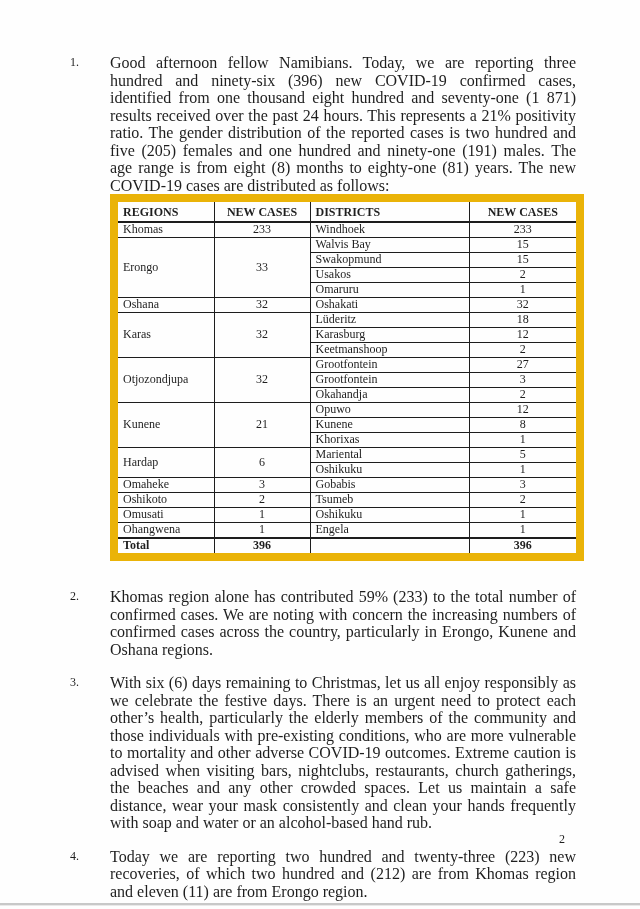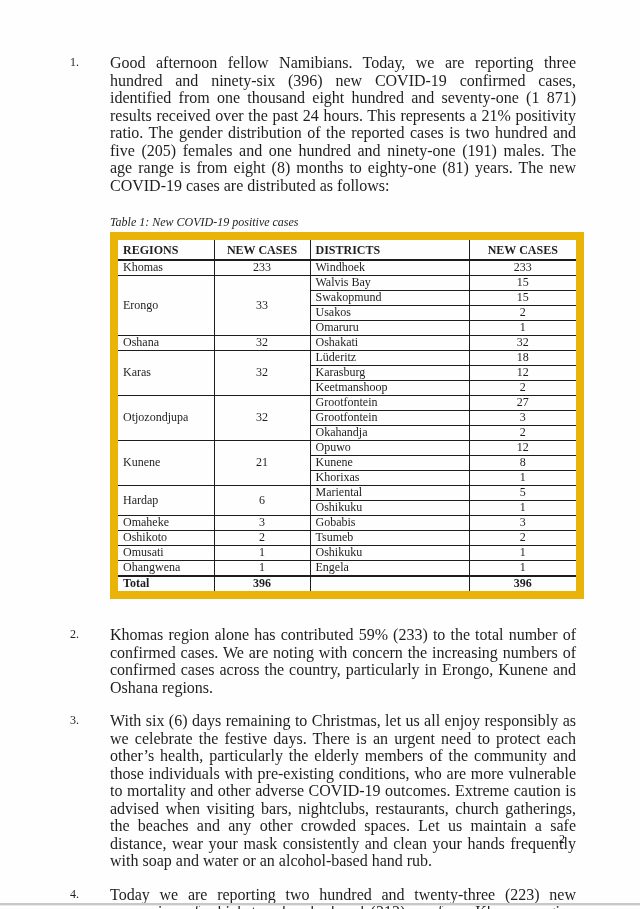--- a/index.html
+++ b/index.html
@@ -66,21 +66,20 @@
 <body>
 
 <div class="page">
   <div class="doc">
 
     <div class="item i1">
       <div class="num">1.</div>
       <div class="text">Good afternoon fellow Namibians.  Today, we are reporting three hundred and ninety-six (396) new COVID-19 confirmed cases, identified from one thousand eight hundred and seventy-one (1 871) results received over the past 24 hours.  This represents a 21% positivity ratio.  The gender distribution of the reported cases is two hundred and five (205) females and one hundred and ninety-one (191) males.  The age range is from eight (8) months to eighty-one (81) years.  The new COVID-19 cases are distributed as follows:</div>
     </div>
 
-    <div class="caption">Table 1: New COVID-19 positive cases</div>
 
     <table class="cases-table">
       <colgroup>
         <col style="width:100px">
           <col style="width:96px">
           <col style="width:159px">
           <col style="width:111px">
       </colgroup>
       <thead>
         <tr>

